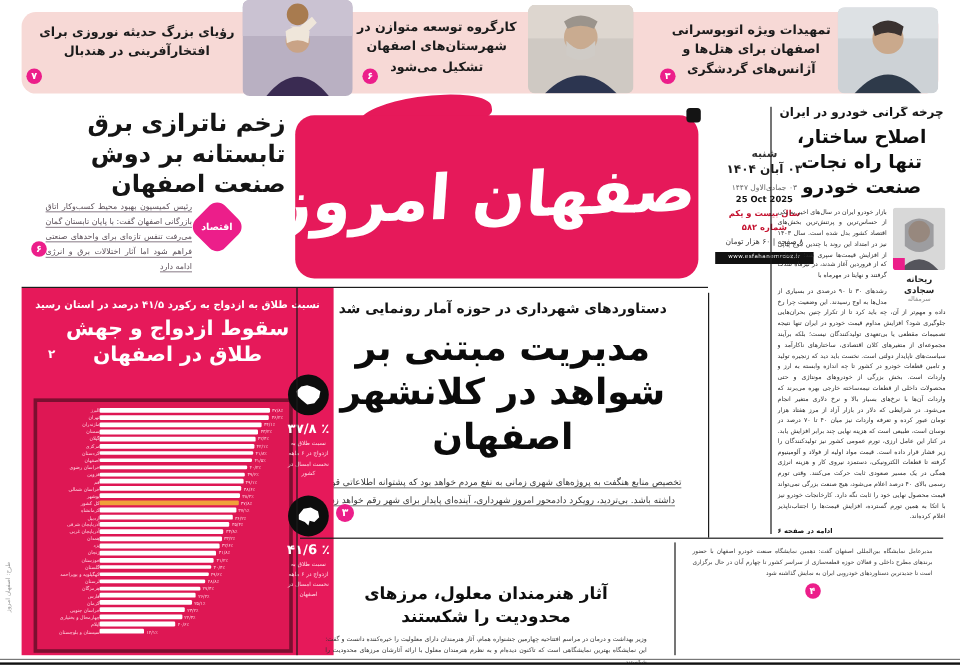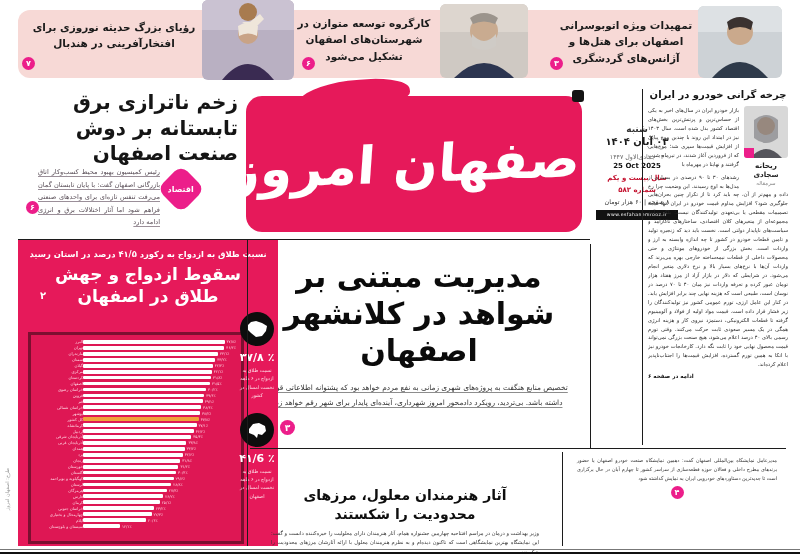--- a/index.html
+++ b/index.html
@@ -139,20 +139,21 @@
   <div class="dl-hijri">۰۳ جمادی‌الاول ۱۴۴۷</div>
   <div class="dl-en">25 Oct 2025</div>
   <div class="dl-year">سال بیست و یکم</div>
   <div class="dl-issue">شماره ۵۸۲</div>
   <div class="dl-pp">۸ صفحه | ۶۰ هزار تومان</div>
   <div class="dl-web">www.esfahanemrooz.ir</div>
 </div>
 
 <div class="abs fa ed-col" style="left:648px;top:89px;">
   <div class="ed-kicker">چرخه گرانی خودرو در ایران</div>
+  <div class="ed-head">اصلاح ساختار، تنها راه نجات صنعت خودرو</div>
   <div class="ed-body" style="margin-top:6px;">
     <div class="ed-photo-wrap">
       <div class="ed-photo">
         <svg viewBox="0 0 44 52" style="width:100%;height:100%;">
           <rect width="44" height="52" fill="#d8d8d8"></rect>
           <circle cx="22" cy="20" r="9" fill="#c9a98c"></circle>
           <path d="M10 14 q12 -10 24 0 l0 18 q-12 10 -24 0 Z" fill="#6e6e72" opacity="0.55"></path>
           <path d="M6 52 Q22 34 38 52 Z" fill="#55555c"></path>
         </svg>
         <div class="ed-corner"></div>
@@ -160,20 +161,21 @@
       <div class="ed-name">ریحانه سجادی</div>
       <div class="ed-role">سرمقاله</div>
     </div>
     <p>بازار خودرو ایران در سال‌های اخیر به یکی از حساس‌ترین و پرتنش‌ترین بخش‌های اقتصاد کشور بدل شده است. سال ۱۴۰۳ نیز در امتداد این روند با چندین موج پیاپی از افزایش قیمت‌ها سپری شد؛ موج‌هایی که از فروردین آغاز شدند، در تیرماه شدت گرفتند و نهایتا در مهرماه با</p>
     <p>رشدهای ۳۰ تا ۹۰ درصدی در بسیاری از مدل‌ها به اوج رسیدند. این وضعیت چرا رخ داده و مهم‌تر از آن، چه باید کرد تا از تکرار چنین بحران‌هایی جلوگیری شود؟ افزایش مداوم قیمت خودرو در ایران تنها نتیجه تصمیمات مقطعی یا بی‌تعهدی تولیدکنندگان نیست؛ بلکه برآیند مجموعه‌ای از متغیرهای کلان اقتصادی، ساختارهای ناکارآمد و سیاست‌های ناپایدار دولتی است. نخست باید دید که زنجیره تولید و تامین قطعات خودرو در کشور تا چه اندازه وابسته به ارز و واردات است. بخش بزرگی از خودروهای مونتاژی و حتی محصولات داخلی از قطعات نیمه‌ساخته خارجی بهره می‌برند که واردات آن‌ها با نرخ‌های بسیار بالا و نرخ دلاری متغیر انجام می‌شود. در شرایطی که دلار در بازار آزاد از مرز هفتاد هزار تومان عبور کرده و تعرفه واردات نیز میان ۴۰ تا ۷۰ درصد در نوسان است، طبیعی است که هزینه نهایی چند برابر افزایش یابد. در کنار این عامل ارزی، تورم عمومی کشور نیز تولیدکنندگان را زیر فشار قرار داده است. قیمت مواد اولیه از فولاد و آلومینیوم گرفته تا قطعات الکترونیکی، دستمزد نیروی کار و هزینه انرژی همگی در یک مسیر صعودی ثابت حرکت می‌کنند. وقتی تورم رسمی بالای ۴۰ درصد اعلام می‌شود، هیچ صنعت بزرگی نمی‌تواند قیمت محصول نهایی خود را ثابت نگه دارد. کارخانجات خودرو نیز با اتکا به همین تورم گسترده، افزایش قیمت‌ها را اجتناب‌ناپذیر اعلام کرده‌اند.</p>
     <div class="ed-cont">ادامه در صفحه ۶</div>
   </div>
 </div>
 
 <div class="abs fa" style="left:252px;top:250px;width:334px;height:198px;">
+  <div class="lead-kicker">دستاوردهای شهرداری در حوزه آمار رونمایی شد</div>
   <div class="lead-head">مدیریت مبتنی بر شواهد در کلانشهر اصفهان</div>
   <div class="lead-sum">تخصیص منابع هنگفت به پروژه‌های شهری زمانی به نفع مردم خواهد بود که پشتوانه اطلاعاتی قوی داشته باشد. بی‌تردید، رویکرد دادمحور امروز شهرداری، آینده‌ای پایدار برای شهر رقم خواهد زد</div>
 </div>
 <div class="abs pbadge s15" style="left:280px;top:420px;">۳</div>
 
 <div class="abs sidebar" style="left:18px;top:240px;width:260px;height:306px;">
   <div class="fa sb-kicker">نسبت طلاق به ازدواج به رکورد ۴۱/۵ درصد در استان رسید</div>
   <div class="fa sb-head" style="padding:0 16px;">سقوط ازدواج و جهش طلاق در اصفهان</div>
   <div class="abs sb-num" style="left:22px;top:50px;">۲</div>
 

